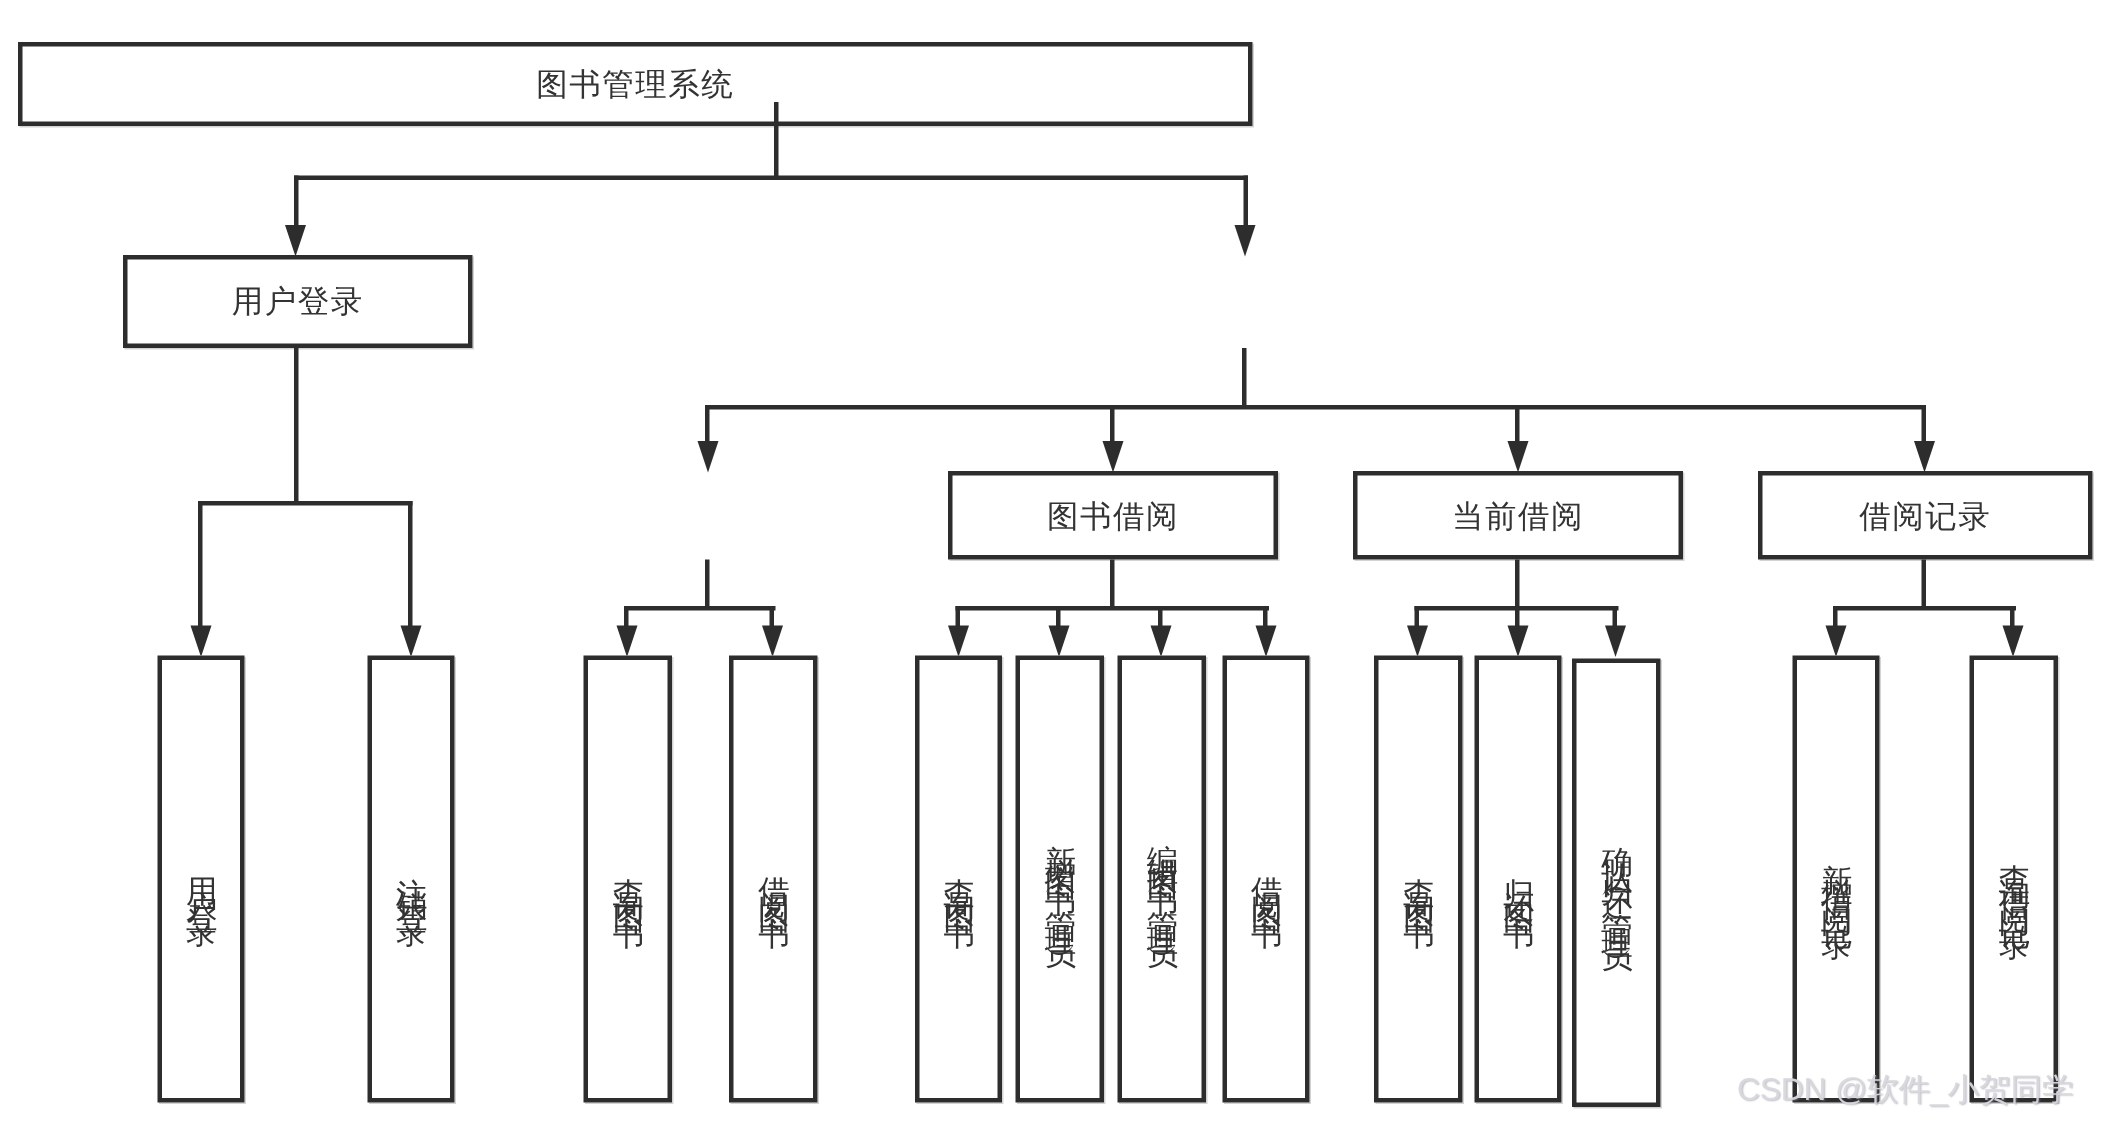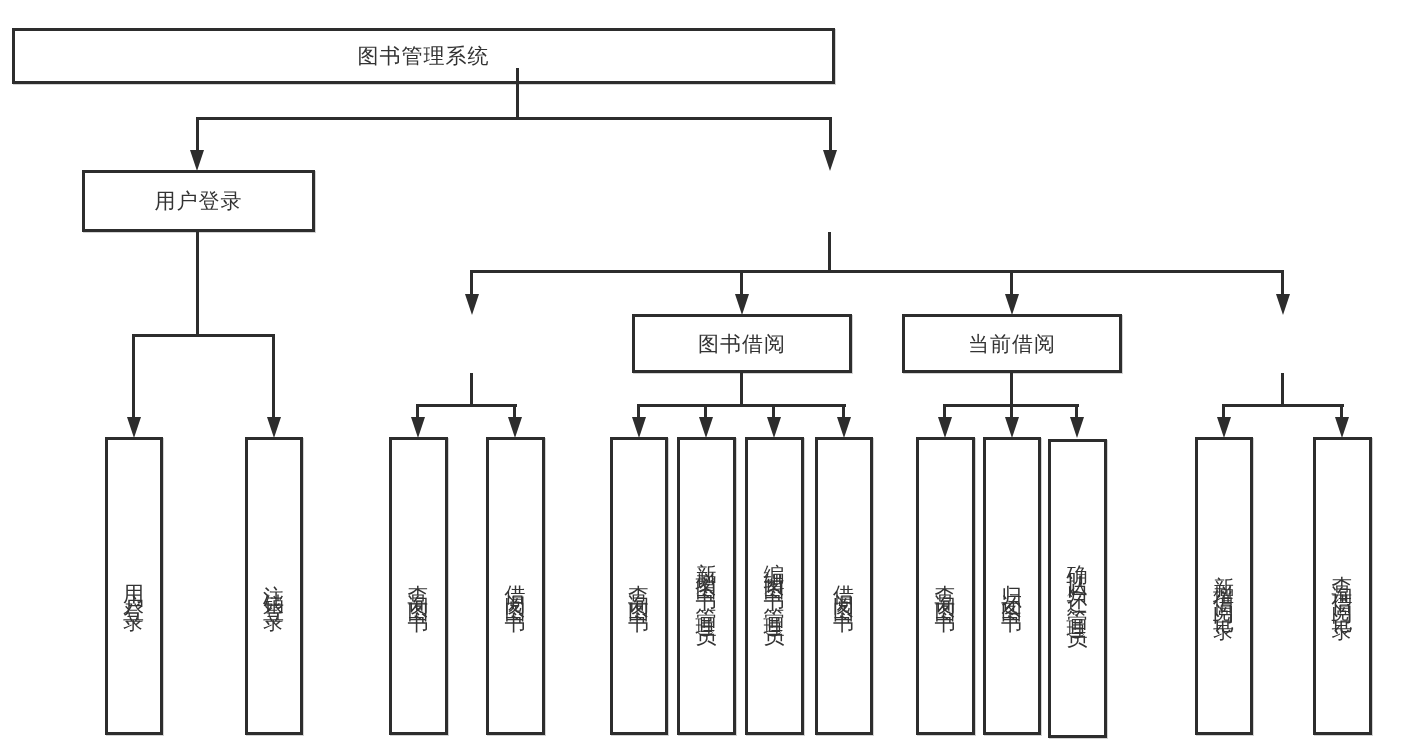--- a/index.html
+++ b/index.html
@@ -114,20 +114,23 @@
   <div class="arrow" style="left:1005px; top:294px;"></div>
   <div class="vline" style="left:1281px; top:270px; height:26px;"></div>
   <div class="arrow" style="left:1276px; top:294px;"></div>
 
   <div class="box" style="left:632px; top:314px; width:220px; height:59px;justify-content:center;">
     <span>图书借阅</span>
   </div>
   <div class="box" style="left:902px; top:314px; width:220px; height:59px;">
     <span>当前借阅</span>
   </div>
+  <div class="box" style="left:1172px; top:314px; width:223px; height:59px;">
+    <span>借阅记录</span>
+  </div>
 
   <div class="vline" style="left:470px; top:373px; height:33px;"></div>
   <div class="hline" style="left:416px; top:404px; width:101px;"></div>
   <div class="vline" style="left:416px; top:404px; height:15px;"></div>
   <div class="arrow" style="left:411px; top:417px;"></div>
   <div class="vline" style="left:513px; top:404px; height:15px;"></div>
   <div class="arrow" style="left:508px; top:417px;"></div>
 
   <div class="vline" style="left:740px; top:373px; height:33px;"></div>
   <div class="hline" style="left:637px; top:404px; width:209px;"></div>
@@ -193,14 +196,15 @@
     <span class="vtext">确认归还（管理员）</span>
   </div>
 
   <div class="vbox" style="left:1195px; top:437px; width:58px; height:298px;">
     <span class="vtext">新增借阅记录</span>
   </div>
   <div class="vbox" style="left:1313px; top:437px; width:59px; height:298px;">
     <span class="vtext">查询借阅记录</span>
   </div>
 
+  <div class="watermark">CSDN @软件_小贺同学</div>
 
 </div>
 
 </body></html>

